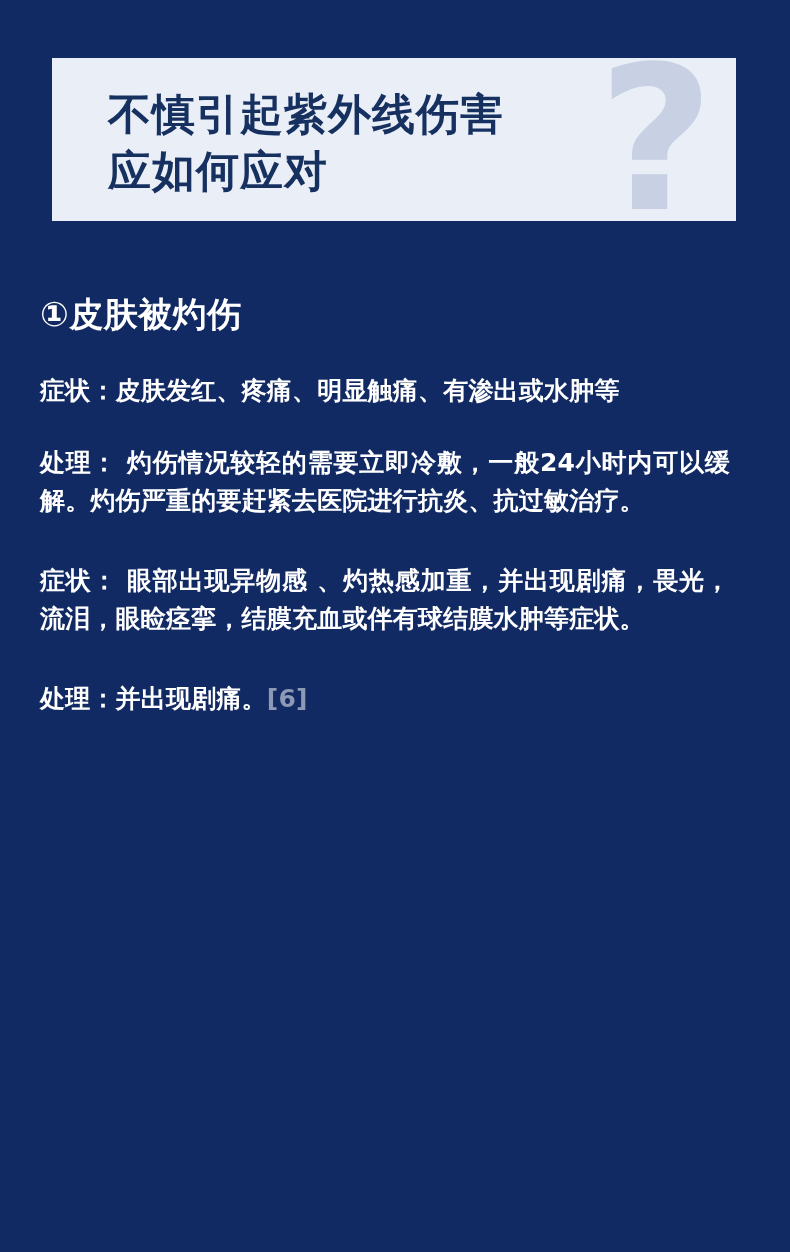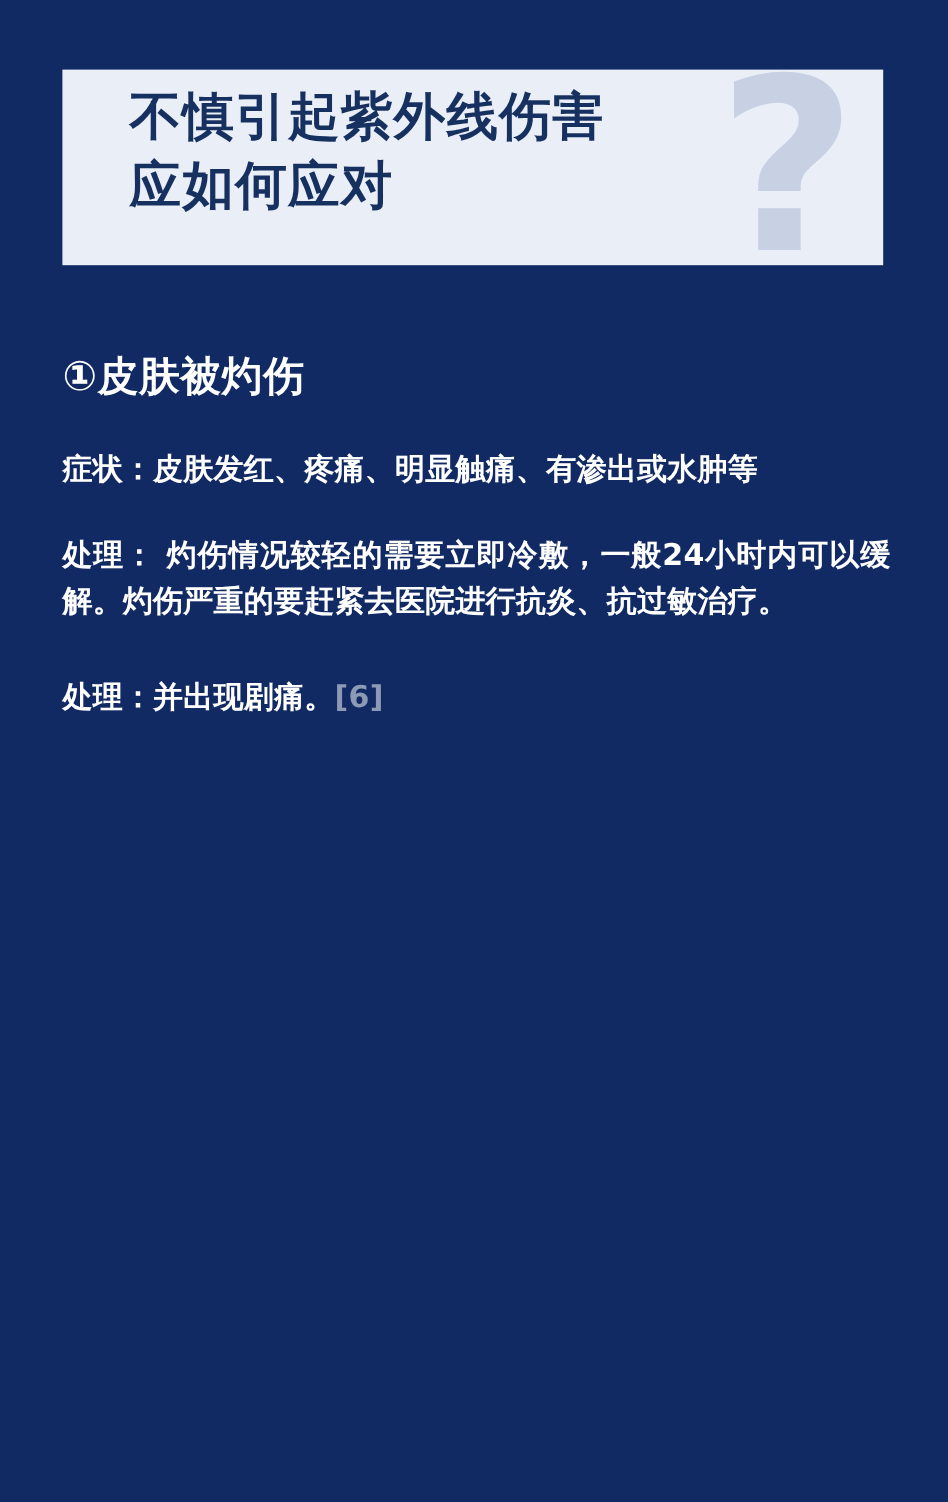--- a/index.html
+++ b/index.html
@@ -38,35 +38,35 @@
     font-size: 200px;
     line-height: 1;
     font-weight: 700;
     color: #c7d1e3;
     font-family: "DejaVu Sans", "Liberation Sans", sans-serif;
     user-select: none;
   }
   .title-text {
     position: absolute;
     left: 56px;
-    top: 12px;
+    top: 28px;
     width: 600px;
     color: #16305f;
     font-size: 43px;
     line-height: 1.33;
     font-weight: 700;
     letter-spacing: 1px;
     white-space: pre-line;
     font-family: "DejaVu Sans", "Liberation Sans", sans-serif;
   }
 
   
   .content {
     position: absolute;
-    left: 52px;
+    left: 40px;
     top: 292px;
     width: 690px;
     color: #ffffff;
   }
   .section-heading {
     font-size: 34px;
     line-height: 1.35;
     font-weight: 700;
     color: #ffffff;
     margin: 0 0 34px 0;
@@ -107,19 +107,20 @@
 
   <div class="content">
 
     <h2 class="section-heading">①皮肤被灼伤</h2>
 
     <p class="para">症状：皮肤发红、疼痛、明显触痛、有渗出或水肿等</p>
 
     <p class="para tight">处理： 灼伤情况较轻的需要立即冷敷，一般24小时内可以缓解。灼伤严重的要赶紧去医院进行抗炎、抗过敏治疗。</p>
 
 
+    <p class="para tight">症状： 眼部出现异物感 、灼热感加重，并出现剧痛，畏光，流泪，眼睑痉挛，结膜充血或伴有球结膜水肿等症状。</p>
 
     <p class="para">
       <span>处理：并出现剧痛。</span><span class="citation">[6]</span>
     </p>
 
   </div>
 </div>
 
 </body></html>

